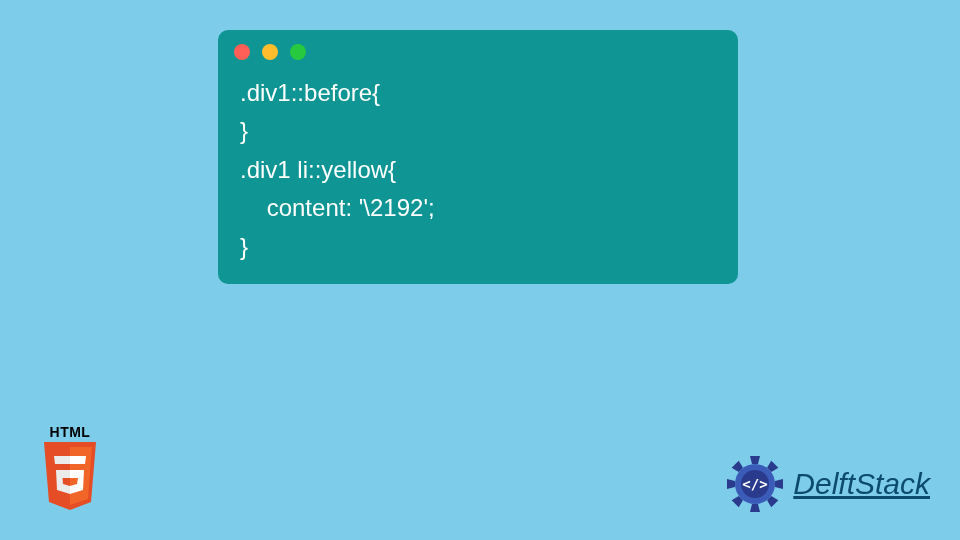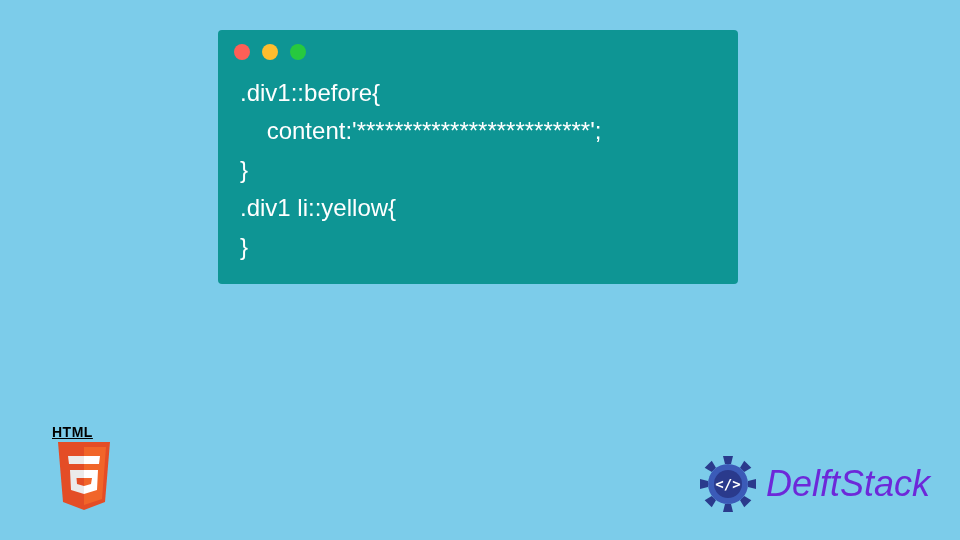--- a/index.html
+++ b/index.html
@@ -10,21 +10,21 @@
       position: relative;
       font-family: Arial, Helvetica, sans-serif;
       overflow: hidden;
     }
     .code-window {
       position: absolute;
       top: 30px;
       left: 218px;
       width: 520px;
       background: #0e9594;
-      border-radius: 4px;
+      border-radius: 10px;
       padding-bottom: 18px;
     }
     .titlebar {
       display: flex;
       gap: 12px;
       padding: 14px 16px 8px 16px;
     }
     .dot {
       width: 16px;
       height: 16px;
@@ -36,25 +36,24 @@
     .code {
       color: #ffffff;
       font-size: 24px;
       line-height: 1.6;
       padding: 6px 22px 0 22px;
       font-family: Arial, Helvetica, sans-serif;
       white-space: pre;
     }
     .html5-badge {
       position: absolute;
-      left: 52px;
+      left: 32px;
       bottom: 22px;
       width: 76px;
-      text-align: left;
-      text-decoration: underline;
+      text-align: center;
     }
     .html5-label {
       font-weight: 900;
       font-size: 14px;
       letter-spacing: 0.5px;
       color: #000;
       margin-bottom: 2px;
     }
     .html5-shield {
       width: 64px;
@@ -67,36 +66,37 @@
       bottom: 26px;
       display: flex;
       align-items: center;
       gap: 8px;
     }
     .ds-logo {
       width: 60px;
       height: 60px;
     }
     .ds-text {
-      font-size: 36px;
-      color: #6d28d9;
+      font-size: 30px;
+      color: #0c4a6e;
       font-weight: 500;
       font-style: italic;
+      text-decoration: underline;
     }
   </style>
 </head>
 <body>
 
 <div class="code-window">
   <div class="titlebar">
     <div class="dot dot-red"></div>
     <div class="dot dot-yellow"></div>
     <div class="dot dot-green"></div>
   </div>
-  <div class="code"><div>.div1::before{</div><div>    content:'*************************';</div><div>}</div><div>.div1 li::yellow{</div><div>}</div></div>
+  <div class="code"><div>.div1::before{</div><div>}</div><div>.div1 li::yellow{</div><div>    content: '\2192';</div><div>}</div></div>
 </div>
 
 <div class="html5-badge">
   <div class="html5-label">HTML</div>
   <svg class="html5-shield" viewBox="0 0 64 72">
     <path d="M6 0 L58 0 L53 60 L32 68 L11 60 Z" fill="#e44d26"></path>
     <path d="M32 5 L54 5 L50 57 L32 63 Z" fill="#f16529"></path>
     <path d="M32 14 L16 14 L17 22 L32 22 Z M32 28 L18 28 L19 48 L32 52 L32 44 L25 42 L24.5 36 L32 36 Z" fill="#ebebeb"></path>
     <path d="M32 14 L48 14 L47 22 L32 22 Z M32 28 L46 28 L45 48 L32 52 L32 44 L39 42 L40 36 L32 36 Z" fill="#ffffff"></path>
   </svg>

